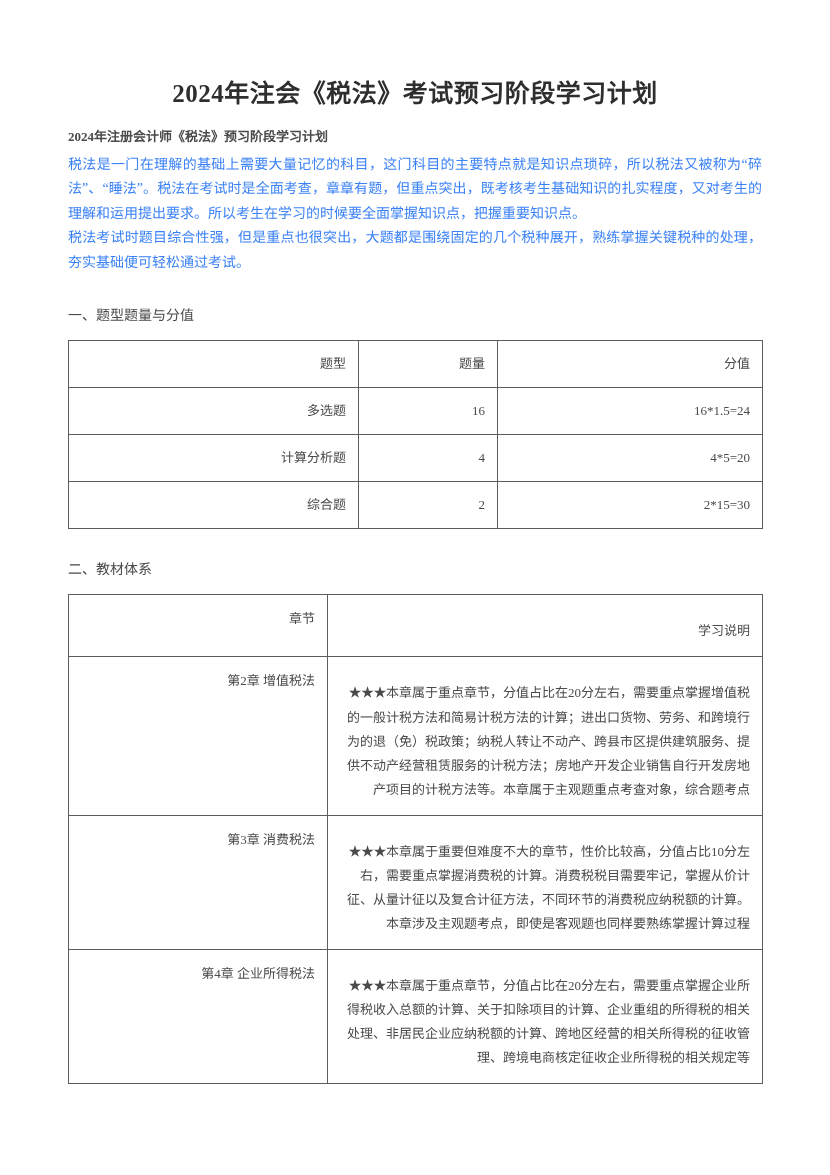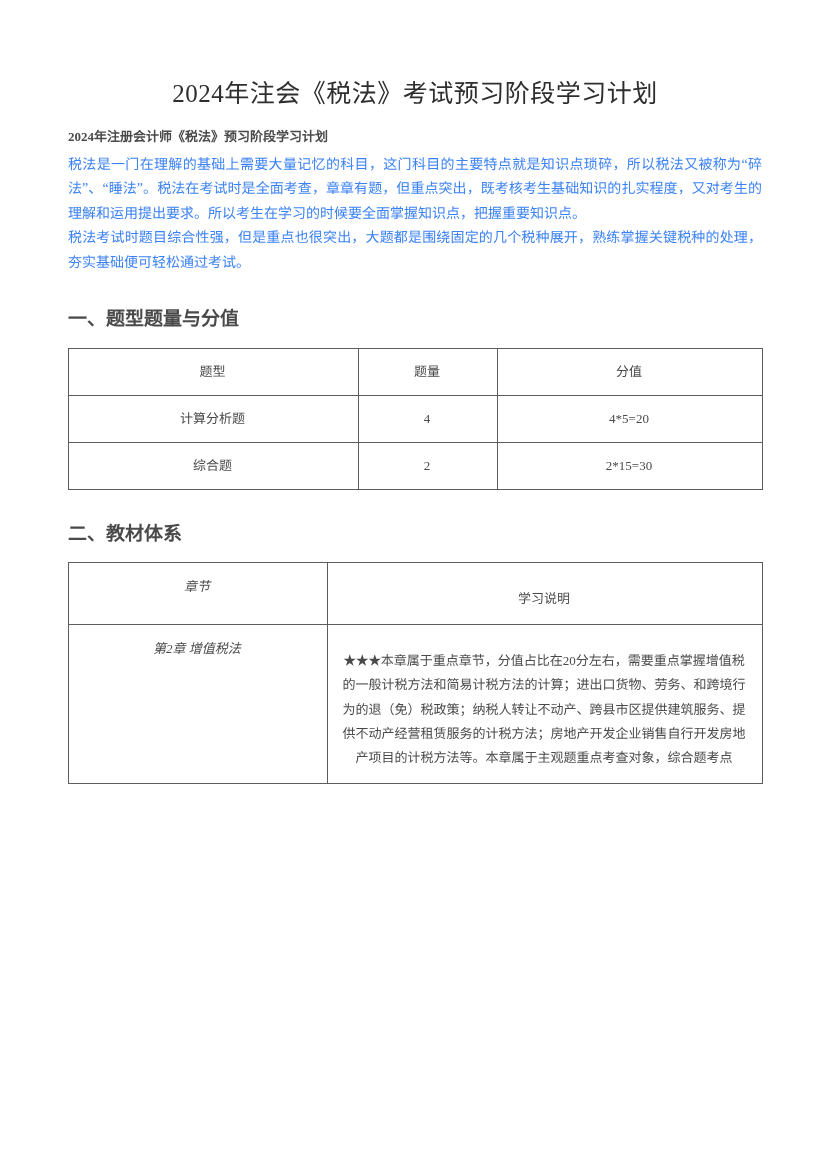--- a/index.html
+++ b/index.html
@@ -16,21 +16,21 @@
   }
   .page {
     box-sizing: border-box;
     width: 830px;
     height: 1175px;
     padding: 78px 68px 0 68px;
     background: #ffffff;
   }
   .doc-title {
     font-size: 25px;
-    font-weight: 400;
+    font-weight: 700;
     text-align: center;
     letter-spacing: 0.5px;
     color: #2e2e2e;
     margin: 0 0 18px 0;
     line-height: 1.25;
   }
   .doc-subtitle {
     font-size: 13px;
     font-weight: 700;
     color: #4a4a4a;
@@ -38,51 +38,51 @@
     line-height: 1.5;
   }
   .intro-para {
     font-size: 14px;
     color: #3b82f6;
     line-height: 1.75;
     margin: 0;
     text-align: justify;
   }
   .section-heading {
-    font-size: 19px;
-    font-weight: 700;
+    font-size: 14px;
+    font-weight: 400;
     color: #4a4a4a;
     margin: 30px 0 14px 0;
     line-height: 1.5;
   }
   table.doc-table {
     width: 100%;
     border-collapse: collapse;
     table-layout: fixed;
     margin: 0;
   }
   table.doc-table td {
     border: 1px solid #5c5c5e;
     padding: 11px 12px 11px 10px;
     font-size: 13px;
     color: #4a4a4a;
     line-height: 1.85;
     vertical-align: top;
-    text-align: center;
+    text-align: right;
     word-break: break-word;
   }
   
   .t1 col.c1 { width: 290px; }
   .t1 col.c2 { width: 139px; }
   .t1 col.c3 { width: 265px; }
   .t1 td { height: 14px; }
   
   .t2 col.c1 { width: 259px; }
   .t2 col.c2 { width: 435px; }
-  .t2 td.chapter-cell { padding-top: 12px; font-style: italic; }
+  .t2 td.chapter-cell { padding-top: 12px; }
   .t2 td.desc-cell { padding-top: 24px; padding-bottom: 13px; }
   .stars {
     letter-spacing: -0.5px;
   }
 </style>
 </head>
 <body>
 
 <div class="page">
 
@@ -101,20 +101,25 @@
         <col class="c2">
         <col class="c3">
       </colgroup>
     <tbody>
       <tr>
         <td>题型</td>
         <td>题量</td>
         <td>分值</td>
       </tr>
       <tr>
+        <td>多选题</td>
+        <td>16</td>
+        <td>16*1.5=24</td>
+      </tr>
+      <tr>
         <td>计算分析题</td>
         <td>4</td>
         <td>4*5=20</td>
       </tr>
       <tr>
         <td>综合题</td>
         <td>2</td>
         <td>2*15=30</td>
       </tr>
     </tbody>
@@ -129,16 +134,24 @@
       </colgroup>
     <tbody>
       <tr>
         <td class="chapter-cell">章节</td>
         <td class="desc-cell">学习说明</td>
       </tr>
       <tr>
         <td class="chapter-cell">第2章  增值税法</td>
         <td class="desc-cell"><span class="stars">★★★</span><span>本章属于重点章节，分值占比在20分左右，需要重点掌握增值税的一般计税方法和简易计税方法的计算；进出口货物、劳务、和跨境行为的退（免）税政策；纳税人转让不动产、跨县市区提供建筑服务、提供不动产经营租赁服务的计税方法；房地产开发企业销售自行开发房地产项目的计税方法等。本章属于主观题重点考查对象，综合题考点</span></td>
       </tr>
+      <tr>
+        <td class="chapter-cell">第3章  消费税法</td>
+        <td class="desc-cell"><span class="stars">★★★</span><span>本章属于重要但难度不大的章节，性价比较高，分值占比10分左右，需要重点掌握消费税的计算。消费税税目需要牢记，掌握从价计征、从量计征以及复合计征方法，不同环节的消费税应纳税额的计算。本章涉及主观题考点，即使是客观题也同样要熟练掌握计算过程</span></td>
+      </tr>
+      <tr>
+        <td class="chapter-cell">第4章  企业所得税法</td>
+        <td class="desc-cell"><span class="stars">★★★</span><span>本章属于重点章节，分值占比在20分左右，需要重点掌握企业所得税收入总额的计算、关于扣除项目的计算、企业重组的所得税的相关处理、非居民企业应纳税额的计算、跨地区经营的相关所得税的征收管理、跨境电商核定征收企业所得税的相关规定等</span></td>
+      </tr>
     </tbody>
   </table>
 
 </div>
 
 </body></html>

